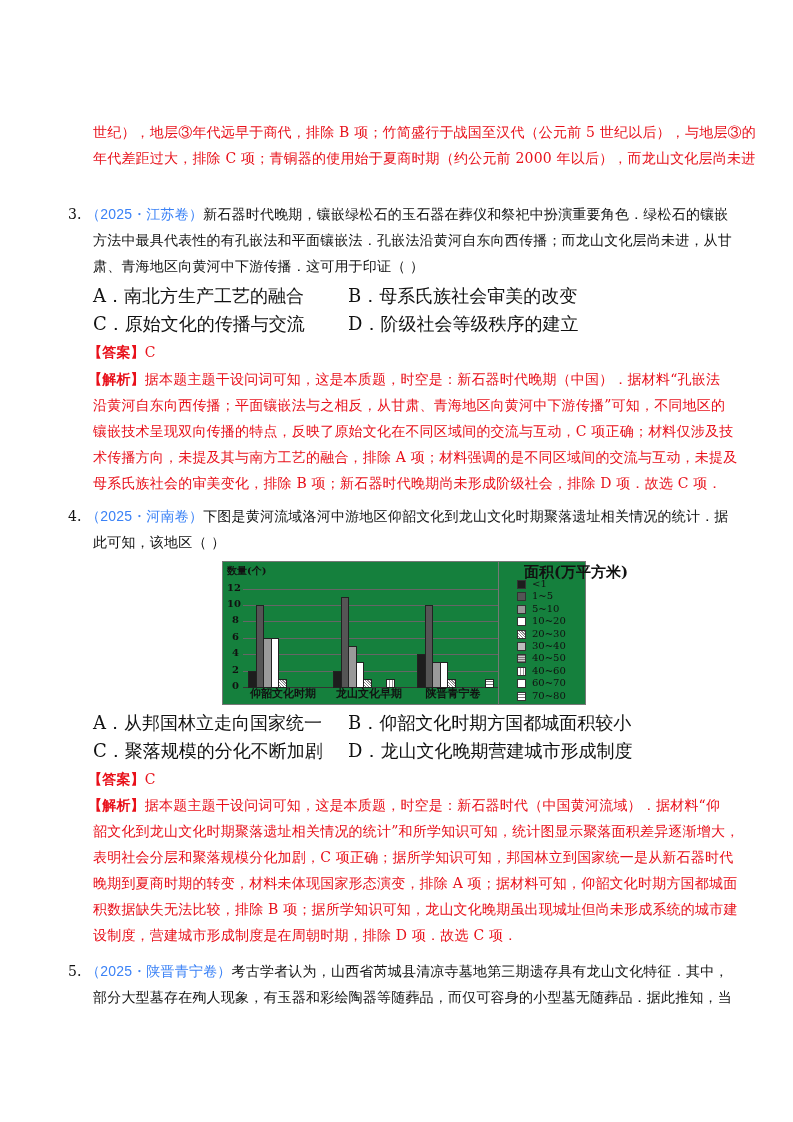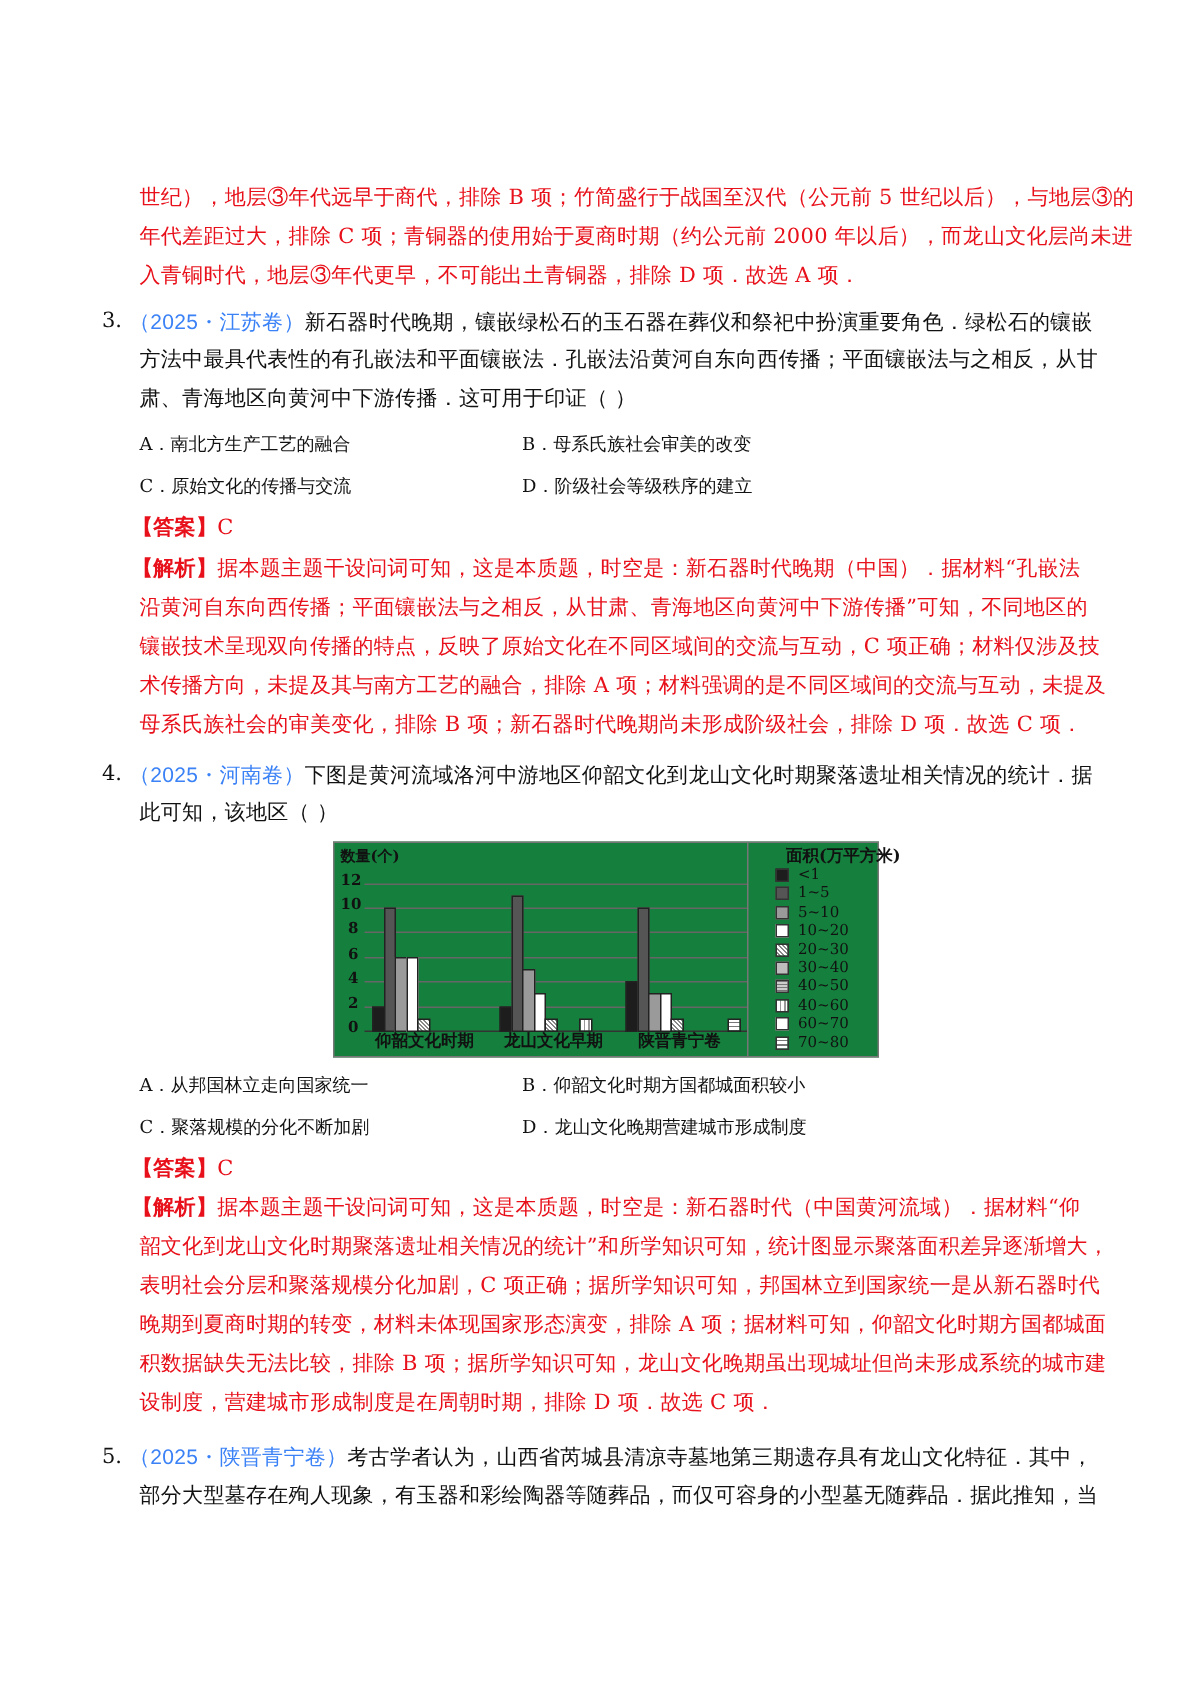--- a/index.html
+++ b/index.html
@@ -3,29 +3,29 @@
 <meta charset="utf-8">
 <style>
   html, body { margin: 0; padding: 0; background: #ffffff; }
   body { width: 793px; height: 1122px; position: relative; overflow: hidden;
          font-family: "DejaVu Serif", "Liberation Serif", serif; color: #111; }
   .page { position: absolute; left: 0; top: 0; width: 793px; height: 1122px; }
   .line { position: absolute; left: 93px; font-size: 14px; line-height: 26px; white-space: nowrap; letter-spacing: 0.2px; }
   .red { color: #e8101a; }
   .blue { color: #3b82f6; font-family: "Liberation Sans", "DejaVu Sans", sans-serif; }
   .qnum { position: absolute; left: 68px; font-size: 14px; line-height: 26px; }
-  .opt { position: absolute; font-size: 12px; line-height: 26px; white-space: nowrap; }
+  .opt { position: absolute; font-size: 18px; line-height: 26px; white-space: nowrap; }
   .ans-tag { color: #e8101a; font-weight: bold; }
 
   
   .chart { position: absolute; left: 222px; top: 561px; width: 362px; height: 142px;
            border: 1px solid #777; background: #15803d; }
   .chart-plot { position: absolute; left: 0; top: 0; width: 275px; height: 142px; }
   .legend { position: absolute; left: 275px; top: 0; width: 87px; height: 142px; border-left: 1px solid #777; }
-  .legend-title { position: absolute; left: 2px; top: 1px; font-size: 11px; font-weight: bold; white-space: nowrap; padding-left: 23px; }
+  .legend-title { position: absolute; left: 2px; top: 1px; font-size: 15px; font-weight: bold; white-space: nowrap; padding-left: 23px; }
   .legend-item { position: absolute; left: 18px; font-size: 10px; line-height: 12px; white-space: nowrap; }
   .legend-swatch { display: inline-block; width: 7px; height: 7px; border: 1px solid #333; margin-right: 6px; vertical-align: middle; }
   .ytitle { position: absolute; left: 4px; top: 2px; font-size: 10px; font-weight: bold; white-space: nowrap; }
   .ytick { position: absolute; left: 4px; font-size: 10px; font-weight: bold; width: 12px; text-align: right; }
   .gridline { position: absolute; left: 20px; width: 255px; height: 1px; background: #666; }
   .xaxis { position: absolute; left: 20px; width: 255px; height: 1px; background: #333; }
   .bar { position: absolute; border: 1px solid #222; box-sizing: border-box; }
   .cat-label { position: absolute; font-size: 11px; font-weight: bold; white-space: nowrap; text-align: center; width: 80px; }
 
   .p-lt1 { background: #1d1d1d; }
@@ -39,28 +39,27 @@
   .p-60-70 { background: #ffffff; }
   .p-70-80 { background: repeating-linear-gradient(0deg, #fff 0 2px, #777 2px 3px); }
 </style>
 </head>
 <body>
 
 <div class="page">
 
   <div class="line red" style="top:119px">世纪），地层③年代远早于商代，排除 B 项；竹简盛行于战国至汉代（公元前 5 世纪以后），与地层③的</div>
   <div class="line red" style="top:145px">年代差距过大，排除 C 项；青铜器的使用始于夏商时期（约公元前 2000 年以后），而龙山文化层尚未进</div>
-  <div class="line red" style="top:171px">入青铜时代，地层③年代更早，不可能出土青铜器，排除 D 项．故选 A 项．</div>
 
   <div>
     <span class="qnum" style="top:201px">3.</span>
     <div class="line" style="top:201px;left:86px">
       <span class="blue">（2025・江苏卷）</span><span>新石器时代晚期，镶嵌绿松石的玉石器在葬仪和祭祀中扮演重要角色．绿松石的镶嵌</span>
     </div>
-    <div class="line" style="top:227px">方法中最具代表性的有孔嵌法和平面镶嵌法．孔嵌法沿黄河自东向西传播；平面镶嵌法与之相反，从甘</div>
+    <div class="line" style="top:227px">方法中最具代表性的有孔嵌法和平面镶嵌法．孔嵌法沿黄河自东向西传播；而龙山文化层尚未进，从甘</div>
     <div class="line" style="top:253px">肃、青海地区向黄河中下游传播．这可用于印证（  ）</div>
     <div class="opt" style="left:93px;top:283px">A．南北方生产工艺的融合</div>
     <div class="opt" style="left:348px;top:283px">B．母系氏族社会审美的改变</div>
     <div class="opt" style="left:93px;top:311px">C．原始文化的传播与交流</div>
     <div class="opt" style="left:348px;top:311px">D．阶级社会等级秩序的建立</div>
     <div class="line" style="top:339px;left:88px">
       <span class="ans-tag">【答案】</span><span class="red">C</span>
     </div>
     <div class="line" style="top:366px;left:88px">
       <span class="ans-tag">【解析】</span><span class="red">据本题主题干设问词可知，这是本质题，时空是：新石器时代晚期（中国）．据材料“孔嵌法</span>

